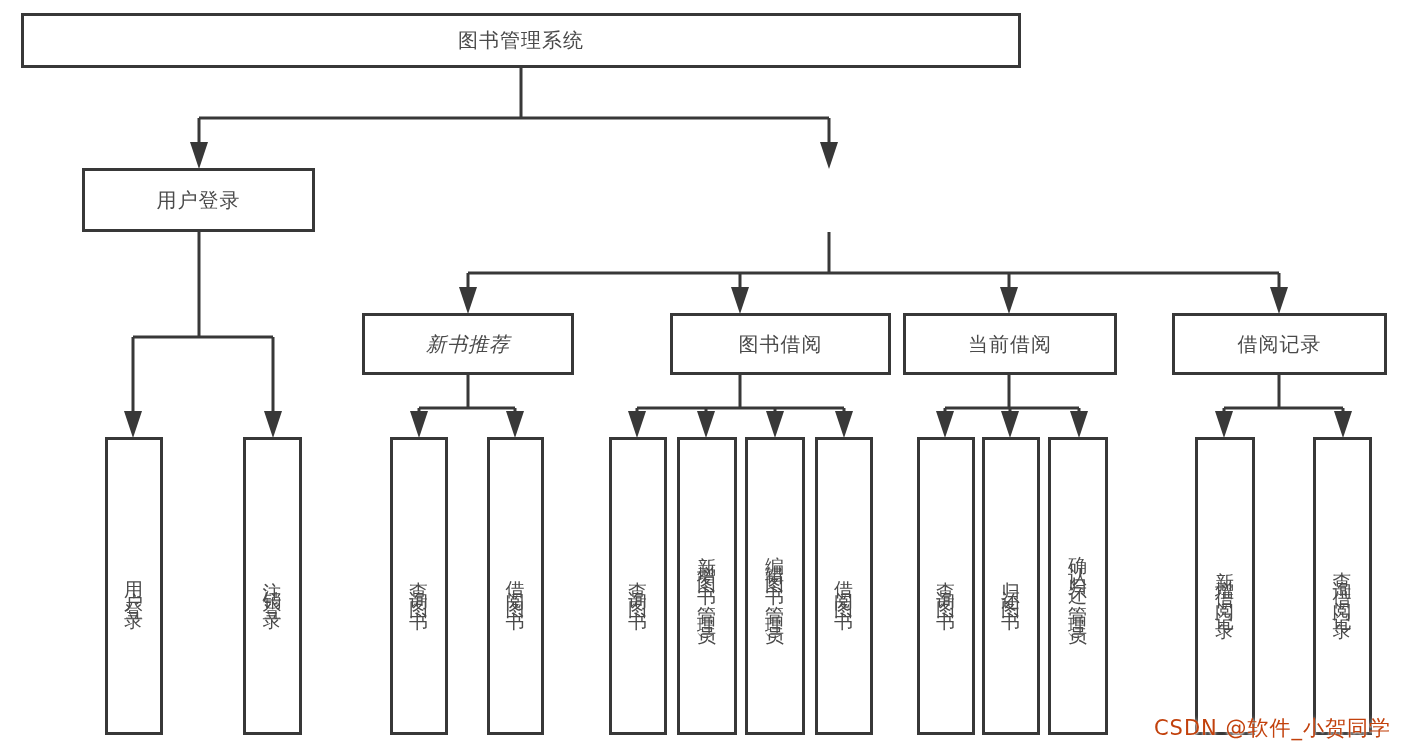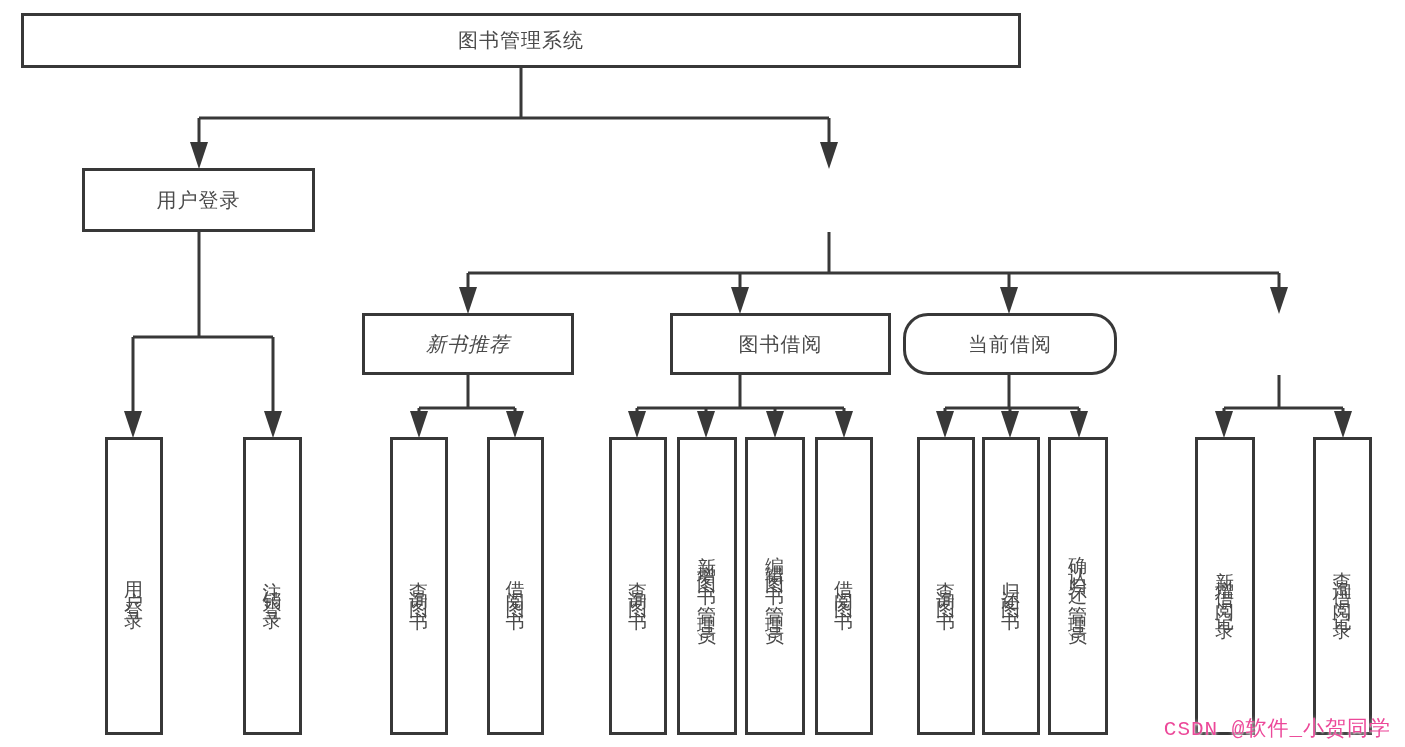--- a/index.html
+++ b/index.html
@@ -52,25 +52,24 @@
     color: #4a4a4a;
     letter-spacing: 10px;
     line-height: 1.0;
     white-space: nowrap;
   }
   #watermark {
     position: absolute;
     right: 14px;
     bottom: 5px;
     font-size: 21px;
-    color: #ec4899;
+    color: #c2410c;
     text-shadow: 0 1px 2px rgba(255,255,255,0.95), 0 0 4px rgba(255,255,255,0.8);
     z-index: 5;
     letter-spacing: 1px;
-    font-family: Liberation Mono, monospace;
   }
 </style>
 </head>
 <body>
 
 <div id="stage">
 
   <svg id="connectors" viewBox="0 0 1405 747" xmlns="http://www.w3.org/2000/svg">
 
     <g>
@@ -120,21 +119,22 @@
       <polygon points="1334,411 1352,411 1343,438"></polygon>
     </g>
   </svg>
 
   <div class="node" style="left:21px; top:13px; width:1000px; height:55px;">图书管理系统</div>
 
   <div class="node" style="left:82px; top:168px; width:233px; height:64px;">用户登录</div>
 
   <div class="node" style="left:362px; top:313px; width:212px; height:62px;font-style:italic;">新书推荐</div>
   <div class="node" style="left:629px; top:313px; width:221px; height:62px;margin-left:41px;">图书借阅</div>
-  <div class="node" style="left:903px; top:313px; width:214px; height:62px;border-radius:25px;">当前借阅</div>
+  <div class="node" style="left:903px; top:313px; width:214px; height:62px;">当前借阅</div>
+  <div class="node" style="left:1172px; top:313px; width:215px; height:62px;">借阅记录</div>
 
   <div class="leaf" style="left:105px; width:58px;">
     <span>用户登录</span>
   </div>
   <div class="leaf" style="left:243px; width:59px;">
     <span>注销登录</span>
   </div>
 
   <div class="leaf" style="left:390px; width:58px;">
     <span>查询图书</span>

